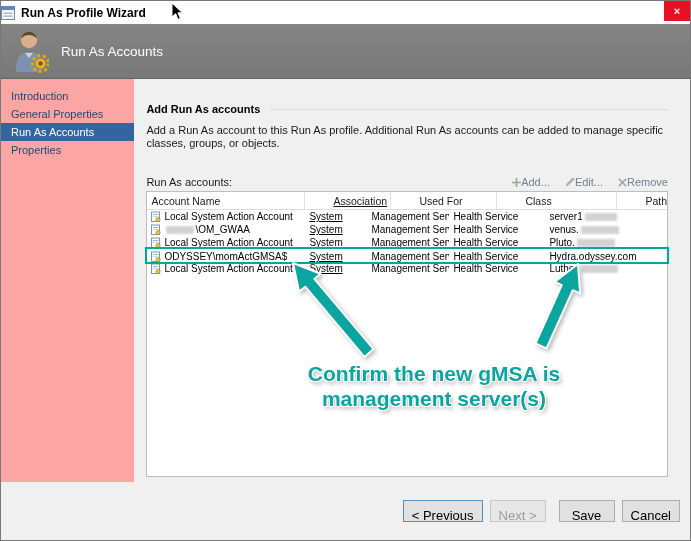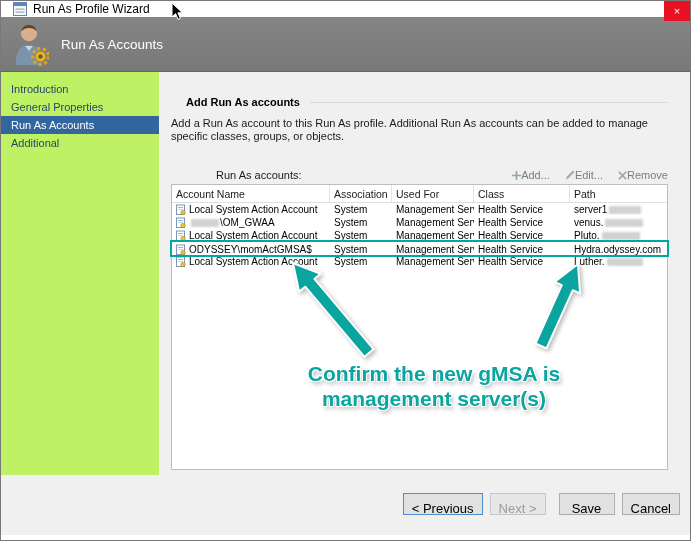--- a/index.html
+++ b/index.html
@@ -11,25 +11,26 @@
   .window {
     position: relative;
     width: 691px; height: 541px;
     border: 1px solid #787878;
     background: #ffffff;
     overflow: hidden;
   }
 
   
   .titlebar {
-    height: 16px;
+    height: 23px;
     display: flex; align-items: center;
-    padding-left: 12px;
+    padding-left: 0;
     background: #ffffff;
     position: relative;
+    font-weight: bold;
   }
   .app-icon { width: 14px; height: 14px; margin-right: 6px; flex-shrink: 0; }
   .title-text { font-size: 12px; color: #000; }
   .close-btn {
     position: absolute; top: 0; right: 0;
     width: 26px; height: 20px;
     background: #e81123; color: #fff;
     display: flex; align-items: center; justify-content: center;
     font-size: 11px; line-height: 1;
   }
@@ -41,57 +42,57 @@
     background: linear-gradient(#858585, #787878);
     border-bottom: 1px solid #646464;
     display: flex; align-items: center;
     padding-left: 12px;
   }
   .person-icon { width: 36px; height: 44px; flex-shrink: 0; }
   .banner-title { color: #ffffff; font-size: 13.5px; margin-left: 12px; }
 
   
   .body { display: flex; height: 403px; }
-  .sidebar { width: 158px; background: #bef264; padding-top: 8px; }
+  .sidebar { width: 158px; background: #fca5a5; padding-top: 8px; }
   .nav-item {
     font-size: 11px; color: #26466e;
     padding: 3px 0 3px 10px;
     cursor: pointer; white-space: nowrap;
   }
   .nav-item.active { background: #33669e; color: #ffffff; }
 
   .content {
     flex: 1; background: #f0f0f0;
     padding: 24px 22px 0 12px;
     position: relative;
   }
-  .section-head { display: flex; align-items: center; margin-bottom: 9px; margin-left: 15px; }
+  .section-head { display: flex; align-items: center; margin-bottom: 9px; }
   .section-title { font-size: 11px; font-weight: bold; color: #000; white-space: nowrap; }
   .section-rule { flex: 1; border-top: 1px solid #dadada; margin-left: 10px; }
   .desc { font-size: 11px; line-height: 13px; color: #1a1a1a; margin-bottom: 20px; }
 
   .label-row { display: flex; align-items: flex-end; margin-bottom: 3px; height: 18px; }
-  .accounts-label { font-size: 11px; color: #1a1a1a; margin-left: 45px; }
+  .accounts-label { font-size: 11px; color: #1a1a1a; }
   .toolbar { margin-left: auto; display: flex; gap: 15px; }
   .tool-btn { display: flex; align-items: center; font-size: 11px; color: #73808c; cursor: default; }
   .tool-btn svg { display: block; }
 
   
   .grid { background: #ffffff; border: 1px solid #bdbdbd; height: 286px; font-size: 10px; }
-  .thead { display: flex; height: 18px; border-bottom: 1px solid #dedede; }
+  .thead { display: flex; height: 18px; border-bottom: 1px solid #dedede; gap: 24px; }
   .th {
     padding-left: 4px; color: #1a1a1a; font-size: 10.5px;
     border-right: 1px solid #e3e3e3;
     display: flex; align-items: center;
   }
   .trow { display: flex; height: 13px; align-items: center; }
   .trow.highlight { box-shadow: 0 0 0 2px #00a89d; position: relative; z-index: 2; background: #fff; align-items: flex-end; }
   .td { padding-left: 4px; white-space: nowrap; overflow: hidden; display: flex; align-items: center; }
   .c-account { width: 158px; }
-  .c-assoc  { width: 62px; }
+  .c-assoc  { width: 62px; text-decoration: underline; }
   .c-used   { width: 82px; }
   .c-class  { width: 96px; }
   .c-path   { flex: 1; border-right: none; }
   .acct-icon { width: 10px; height: 11px; margin-right: 3px; flex-shrink: 0; }
   .redact {
     display: inline-block; height: 8px; background: #d2d2d2;
     filter: blur(1.2px); vertical-align: middle; margin-left: 2px;
   }
 
   
@@ -164,21 +165,21 @@
     </span>
     <span class="banner-title">Run As Accounts</span>
   </div>
 
   <div class="body">
 
     <div class="sidebar">
       <div class="nav-item">Introduction</div>
       <div class="nav-item">General Properties</div>
       <div class="nav-item active">Run As Accounts</div>
-      <div class="nav-item">Additional</div>
+      <div class="nav-item">Properties</div>
     </div>
 
     <div class="content">
       <div class="section-head">
         <span class="section-title">Add Run As accounts</span>
         <span class="section-rule"></span>
       </div>
       <div class="desc">Add a Run As account to this Run As profile.  Additional Run As accounts can be added to manage specific classes, groups, or objects.</div>
 
       <div class="label-row">

